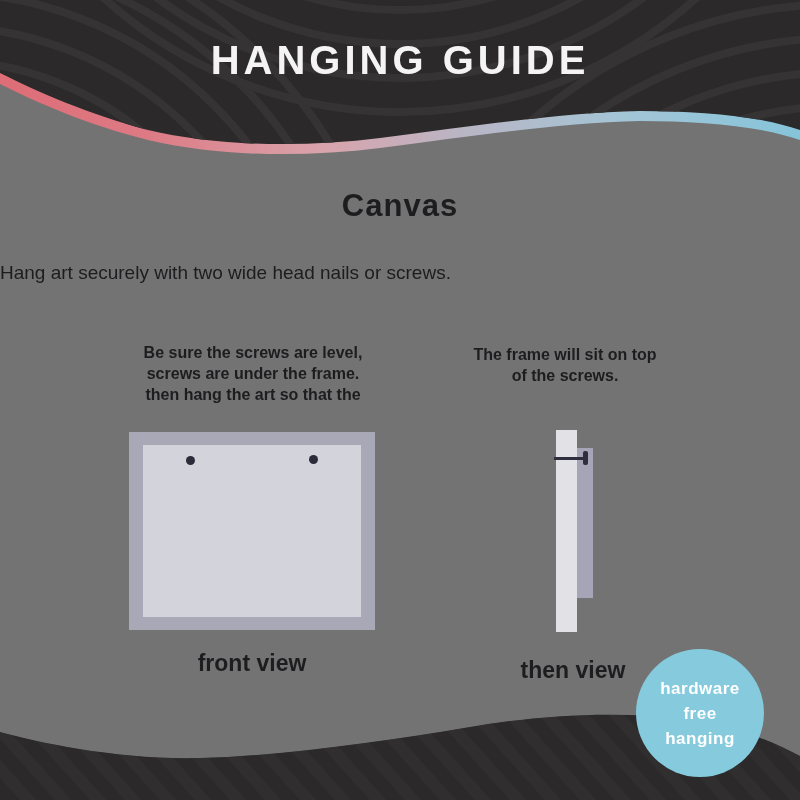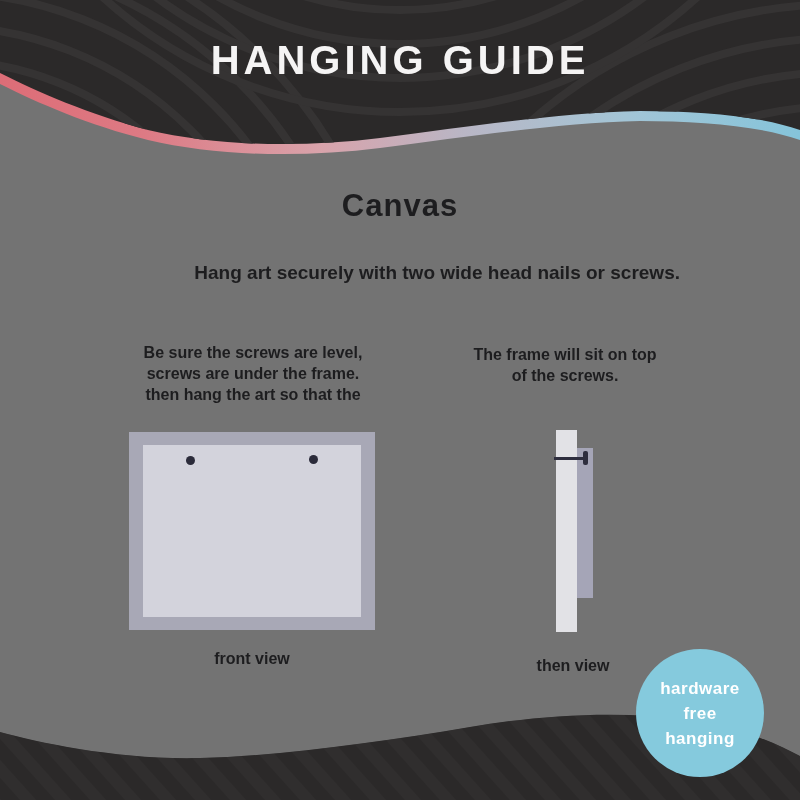--- a/index.html
+++ b/index.html
@@ -16,22 +16,22 @@
     text-align:center;line-height:48px;font-size:40px;font-weight:700;
     letter-spacing:4px;color:#f5f4f4;z-index:2;
   }
 
   
   .product-title{
     position:absolute;top:188px;left:0;width:800px;text-align:center;
     font-size:31px;font-weight:700;letter-spacing:1px;
   }
   .intro-subtitle{
-    position:absolute;top:262px;left:0;width:680px;text-align:right;
-    font-size:19px;font-weight:700;
+    position:absolute;top:262px;left:0;width:680px;text-align:left;
+    font-size:19px;font-weight:400;
   }
 
   
   .instr{font-size:16px;font-weight:700;line-height:21px;text-align:center;}
   .instr span{display:block;}
   .front-instructions{position:absolute;top:342px;left:103px;width:300px;}
   .side-instructions{position:absolute;top:344px;left:415px;width:300px;}
 
   
   .frame-outer{
@@ -49,21 +49,21 @@
   .screw-left{left:57px;top:24px;}
   .screw-right{left:180px;top:23px;}
 
   
   .wall-bar{position:absolute;left:556px;top:430px;width:21px;height:202px;background:#e2e2e6;}
   .frame-side-bar{position:absolute;left:577px;top:448px;width:16px;height:150px;background:#a5a5b7;}
   .nail-shaft{position:absolute;left:554px;top:457px;width:32px;height:3px;background:#2e2e3e;}
   .nail-head{position:absolute;left:583px;top:451px;width:5px;height:14px;background:#2e2e3e;border-radius:2px;}
 
   
-  .caption{position:absolute;text-align:center;font-size:16px;font-weight:700;}
+  .caption{position:absolute;text-align:center;font-size:23px;font-weight:700;}
   .front-caption{left:129px;top:650px;width:246px;}
   .side-caption{left:503px;top:657px;width:140px;}
 
   
   .badge{
     position:absolute;left:636px;top:649px;width:128px;height:128px;
     border-radius:50%;background:#85cadd;z-index:5;
     display:flex;flex-direction:column;align-items:center;justify-content:center;
   }
   .badge span{

